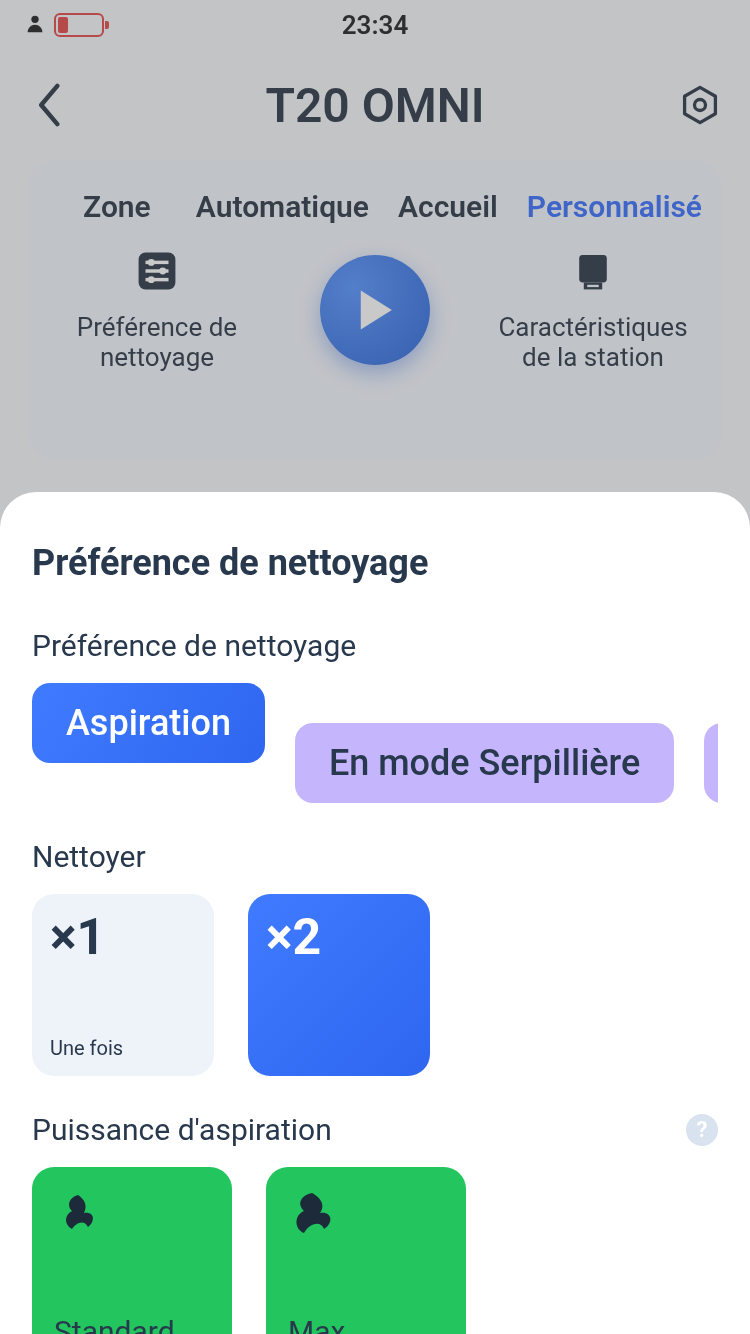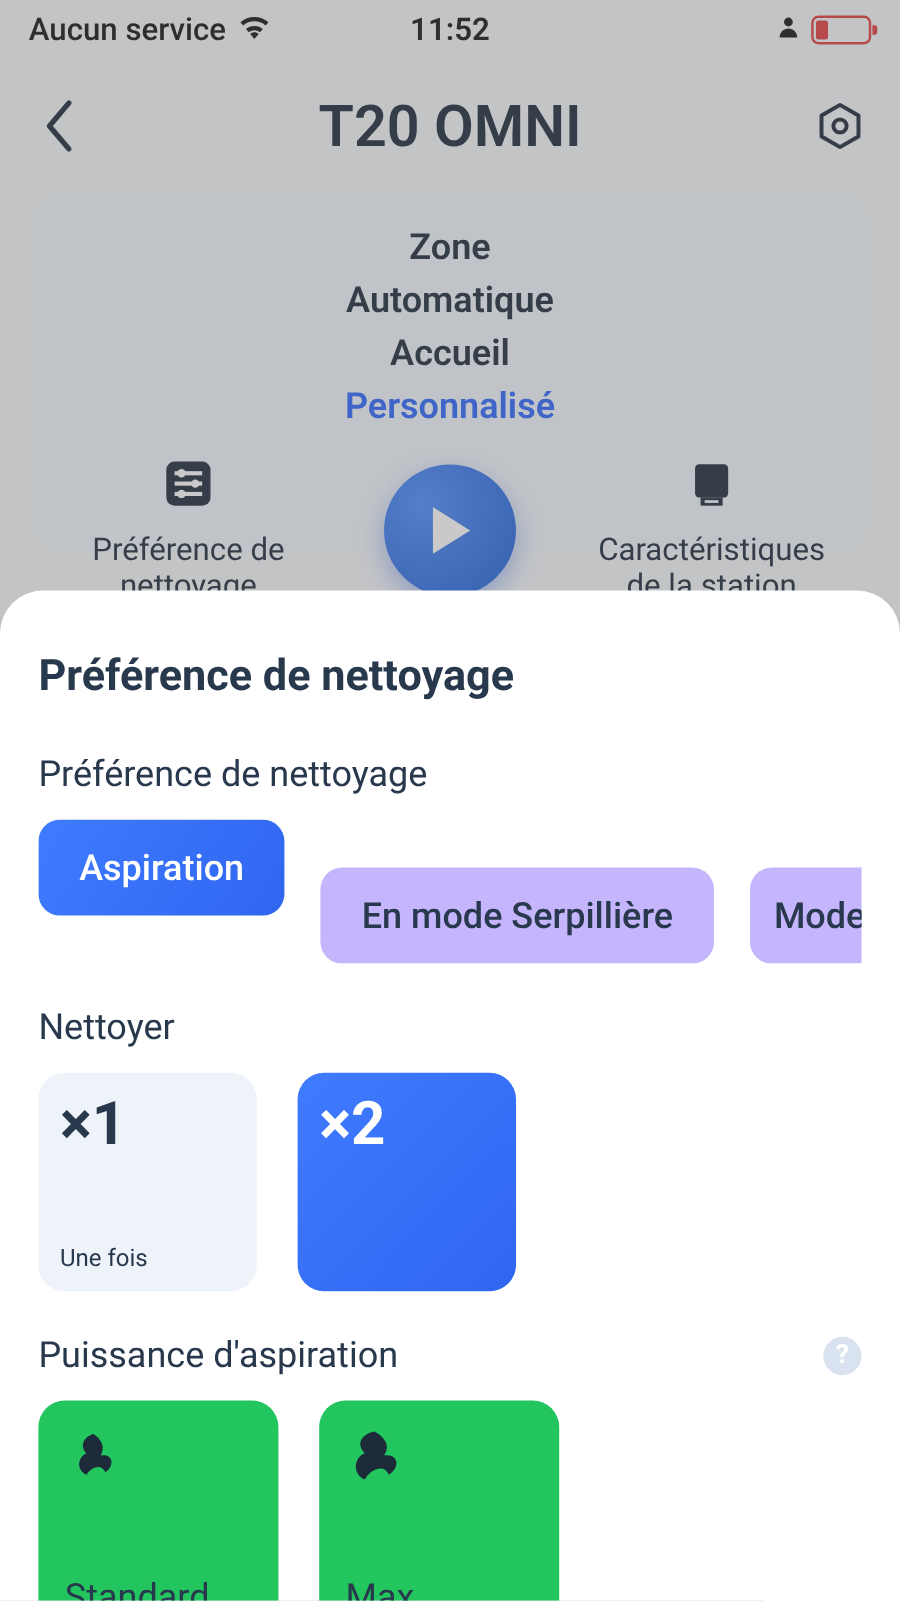--- a/index.html
+++ b/index.html
@@ -13,37 +13,37 @@
   .battery { width: 50px; height: 24px; border: 2.5px solid #e23b3b; border-radius: 6px; position: relative; }
   .battery::after { content: ""; position: absolute; right: -7px; top: 6px; width: 4px; height: 8px; background: #e23b3b; border-radius: 0 2px 2px 0; }
   .battery-fill { position: absolute; left: 2px; top: 2px; bottom: 2px; width: 10px; background: #e23b3b; border-radius: 2px; }
   
   .app-header { position: absolute; top: 60px; left: 0; right: 0; height: 90px; display: flex; align-items: center; justify-content: center; }
   .app-title { font-size: 48px; font-weight: 600; color: #1c2a3a; }
   .back-btn { position: absolute; left: 20px; top: 50%; transform: translateY(-50%); width: 60px; height: 60px; display:flex; align-items:center; justify-content:center; }
   .settings-btn { position: absolute; right: 20px; top: 50%; transform: translateY(-50%); width: 60px; height: 60px; display:flex; align-items:center; justify-content:center; }
   
   .card { position: absolute; top: 160px; left: 28px; right: 28px; height: 300px; background: #f2f6fc; border-radius: 28px; padding: 30px 20px 20px 20px; }
-  .tabs { display: flex; justify-content: flex-end; gap: 10px; flex-direction: column; }
+  .tabs { display: flex; justify-content: space-between; gap: 10px; }
   .tab { flex: 1; text-align: center; font-size: 30px; font-weight: 600; color: #1c2a3a; line-height: 34px; }
   .tab.active { color: #2b66ff; }
   .card-row { display: flex; justify-content: space-between; align-items: center; margin-top: 24px; }
   .card-item { flex: 1; display: flex; flex-direction: column; align-items: center; gap: 14px; }
   .card-item-label { font-size: 26px; color: #1c2a3a; text-align: center; line-height: 30px; }
   .play-btn { width: 110px; height: 110px; border-radius: 55px; background: radial-gradient(circle at 30% 30%, #4b8cff, #1e5ed6); box-shadow: 0 8px 20px rgba(46,103,230,0.4); display:flex; align-items:center; justify-content:center; }
   
   .dim { position: absolute; top: 0; left: 0; width: 750px; height: 1334px; background: rgba(100,100,100,0.35); }
   
   .sheet { position: absolute; left: 0; right: 0; bottom: 0; top: 492px; background: #fff; border-radius: 36px 36px 0 0; padding: 50px 32px 0 32px; overflow: hidden; }
   .sheet-title { font-size: 36px; font-weight: 700; color: #28384d; margin-bottom: 44px; }
   .section-label { font-size: 30px; color: #28384d; margin-bottom: 20px; }
   .section-label-row { display:flex; align-items:center; justify-content:space-between; margin-bottom: 20px; gap: 20px;}
   .help-badge { width: 32px; height: 32px; border-radius: 16px; background: #d9e3ef; color: #fff; font-size: 22px; font-weight: 700; display:flex; align-items:center; justify-content:center; }
   .chip-row { display: flex; gap: 30px; margin-bottom: 36px; overflow: hidden; }
-  .chip { flex: 0 0 auto; height: 80px; padding: 0 34px; border-radius: 18px; display: flex; align-items: center; justify-content: center; font-size: 30px; font-weight: 500; white-space: nowrap; }
+  .chip { flex: 0 0 auto; height: 80px; padding: 0 34px; border-radius: 18px; display: flex; align-items: center; justify-content: center; font-size: 36px; font-weight: 500; white-space: nowrap; }
   .chip.inactive { background: #c4b5fd; color: #28384d; margin-top: 40px; }
   .chip.active { background: linear-gradient(120deg, #3f7bff, #2f66f0); color: #fff; }
   .chip.cut { width: 140px; justify-content: flex-start; padding-left: 20px; }
   .tile-row { display: flex; gap: 34px; margin-bottom: 36px; }
   .tile { width: 182px; height: 182px; border-radius: 22px; padding: 18px 18px 16px 18px; display: flex; flex-direction: column; justify-content: space-between; }
   .tile.inactive { background: #eef3fa; color: #28384d; }
   .tile.active { background: linear-gradient(135deg, #3f7bff, #2f66f0); color: #fff; }
   .tile-big { font-size: 50px; font-weight: 700; line-height: 1; }
   .tile-label { font-size: 20px; }
   .power-row { display: flex; gap: 34px; }
@@ -52,29 +52,21 @@
   .power-tile.active { background: linear-gradient(135deg, #3f7bff, #2f66f0); color: #fff; }
   .power-icon { width: 48px; height: 48px; }
   .power-label { font-size: 30px; }
 </style>
 </head>
 <body>
 
 <div class="bg-layer">
 
   <div class="status-bar">
-    <div class="status-left">
-      <span>Aucun service</span>
-      <span>
-        <svg width="28" height="22" viewBox="0 0 24 18">
-            <path d="M12 18l-3-3.6c1.7-1.6 4.3-1.6 6 0L12 18zm-6-7.2C9 8 15 8 18 10.8l-2 2.4c-2.2-2-5.8-2-8 0l-2-2.4zM2 6C7.5 1 16.5 1 22 6l-2 2.4C15.6 4.4 8.4 4.4 4 8.4L2 6z" fill="#111"></path>
-          </svg>
-      </span>
-    </div>
-    <span class="status-center">11:52</span>
+    <span class="status-center">23:34</span>
     <div class="status-right">
       <span>
         <svg width="22" height="22" viewBox="0 0 24 24">
             <circle cx="12" cy="8" r="4" fill="#111"></circle>
             <path d="M4 22c0-4.4 3.6-8 8-8s8 3.6 8 8" fill="#111"></path>
           </svg>
       </span>
       <div class="battery">
           <div class="battery-fill"></div>
         </div>

